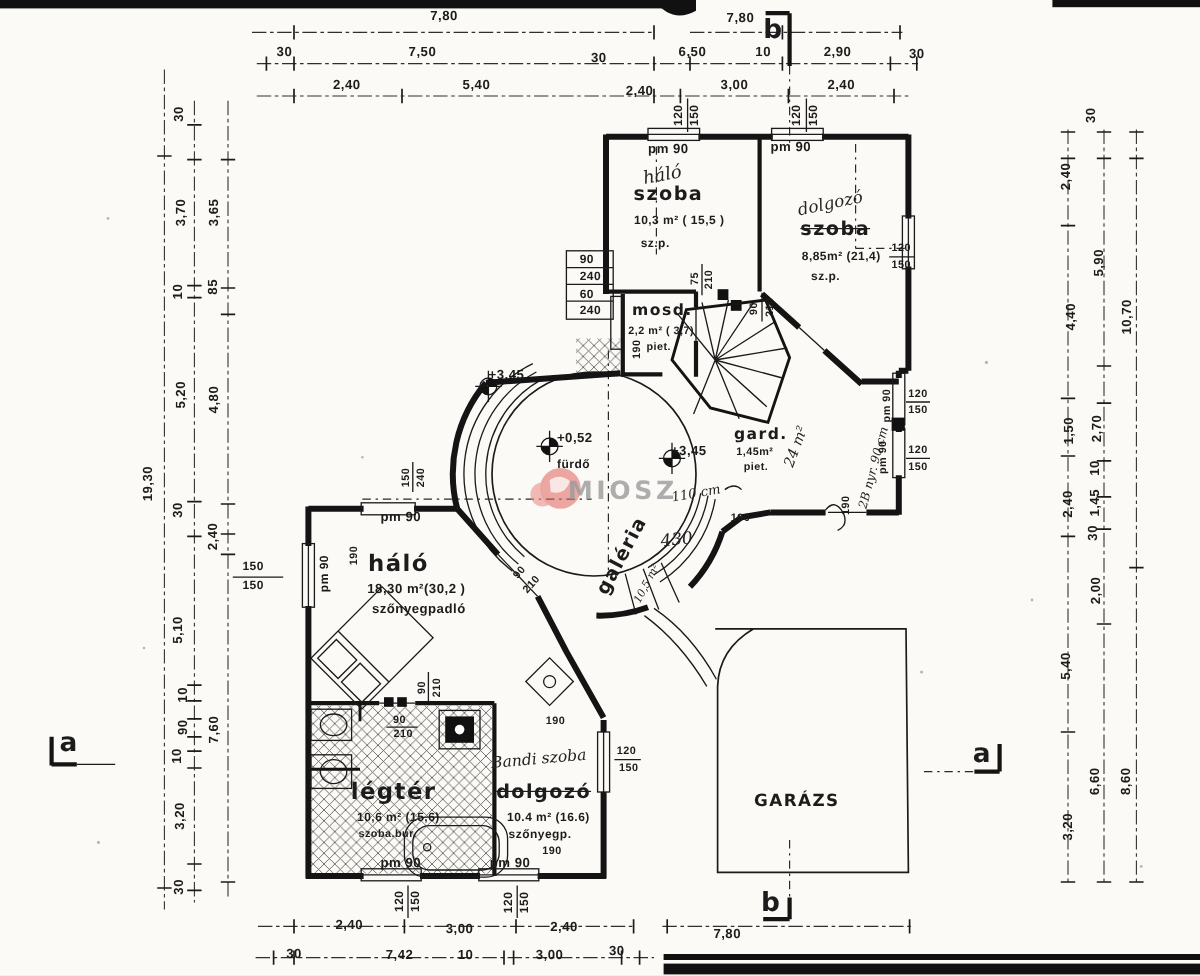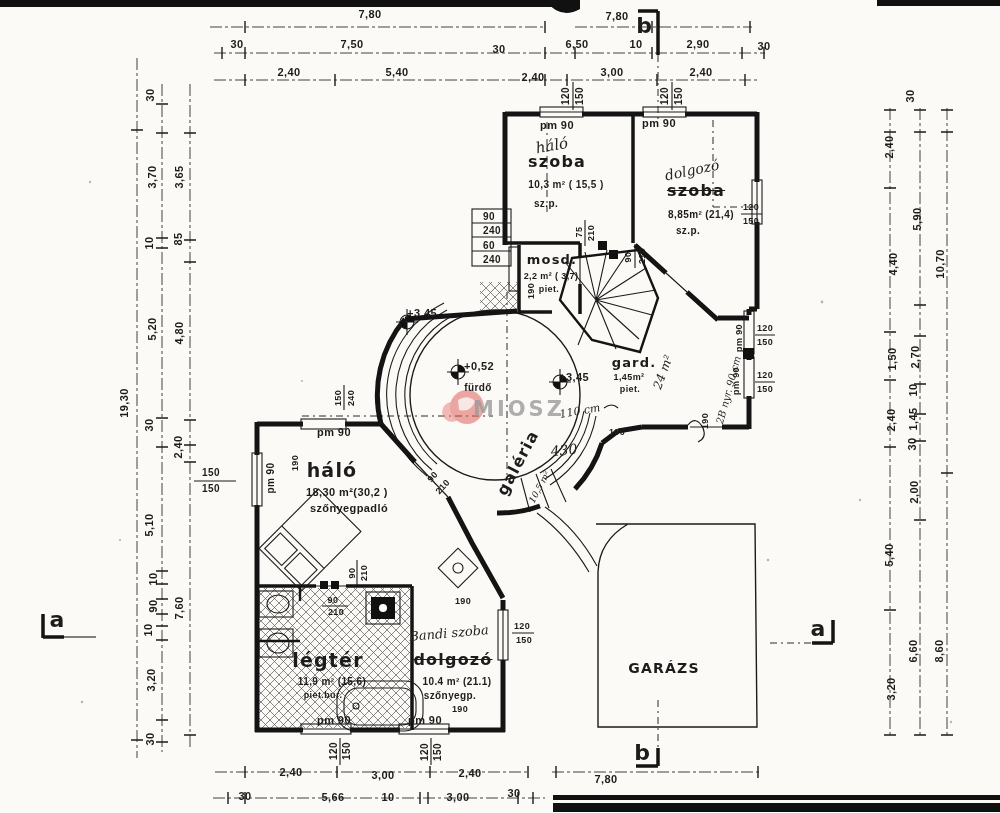--- a/index.html
+++ b/index.html
@@ -250,21 +250,21 @@
       <span class="lb d" style="left: 679px; top: 96px; font-size: 10px; transform: translate(-50%, -50%) rotate(-90deg);">150</span>
       <span class="lb d" style="left: 334px; top: 751px; font-size: 10px; transform: translate(-50%, -50%) rotate(-90deg);">120</span>
       <span class="lb d" style="left: 347px; top: 751px; font-size: 10px; transform: translate(-50%, -50%) rotate(-90deg);">150</span>
       <span class="lb d" style="left: 425px; top: 752px; font-size: 10px; transform: translate(-50%, -50%) rotate(-90deg);">120</span>
       <span class="lb d" style="left: 438px; top: 752px; font-size: 10px; transform: translate(-50%, -50%) rotate(-90deg);">150</span>
       <span class="lb d" style="left: 291px; top: 772px; transform: translate(-50%, -50%) rotate(0deg);">2,40</span>
       <span class="lb d" style="left: 383px; top: 775px; transform: translate(-50%, -50%) rotate(0deg);">3,00</span>
       <span class="lb d" style="left: 470px; top: 773px; transform: translate(-50%, -50%) rotate(0deg);">2,40</span>
       <span class="lb d" style="left: 606px; top: 779px; transform: translate(-50%, -50%) rotate(0deg);">7,80</span>
       <span class="lb d" style="left: 245px; top: 796px; transform: translate(-50%, -50%) rotate(0deg);">30</span>
-      <span class="lb d" style="left: 333px; top: 797px; transform: translate(-50%, -50%) rotate(0deg);">5,66</span>
+      <span class="lb d" style="left: 333px; top: 797px; transform: translate(-50%, -50%) rotate(0deg);">7,42</span>
       <span class="lb d" style="left: 388px; top: 797px; transform: translate(-50%, -50%) rotate(0deg);">10</span>
       <span class="lb d" style="left: 458px; top: 797px; transform: translate(-50%, -50%) rotate(0deg);">3,00</span>
       <span class="lb d" style="left: 514px; top: 793px; transform: translate(-50%, -50%) rotate(0deg);">30</span>
       <span class="lb sec" style="left: 642px; top: 753px; transform: translate(-50%, -50%) rotate(0deg);">b</span>
       <span class="lb d" style="left: 150px; top: 95px; transform: translate(-50%, -50%) rotate(-90deg);">30</span>
       <span class="lb d" style="left: 152px; top: 177px; transform: translate(-50%, -50%) rotate(-90deg);">3,70</span>
       <span class="lb d" style="left: 179px; top: 177px; transform: translate(-50%, -50%) rotate(-90deg);">3,65</span>
       <span class="lb d" style="left: 149px; top: 243px; transform: translate(-50%, -50%) rotate(-90deg);">10</span>
       <span class="lb d" style="left: 178px; top: 239px; transform: translate(-50%, -50%) rotate(-90deg);">85</span>
       <span class="lb d" style="left: 152px; top: 329px; transform: translate(-50%, -50%) rotate(-90deg);">5,20</span>
@@ -352,26 +352,26 @@
       <span class="lb b" style="left: 332px; top: 470px; font-size: 19px; transform: translate(-50%, -50%) rotate(0deg);">háló</span>
       <span class="lb d" style="left: 347px; top: 492px; font-size: 11px; transform: translate(-50%, -50%) rotate(0deg);">18,30 m²(30,2 )</span>
       <span class="lb d" style="left: 349px; top: 508px; font-size: 11px; transform: translate(-50%, -50%) rotate(0deg);">szőnyegpadló</span>
       <span class="lb d" style="left: 433px; top: 477px; font-size: 9px; transform: translate(-50%, -50%) rotate(-48deg);">90</span>
       <span class="lb d" style="left: 443px; top: 487px; font-size: 9px; transform: translate(-50%, -50%) rotate(-48deg);">210</span>
       <span class="lb d" style="left: 352px; top: 573px; font-size: 9px; transform: translate(-50%, -50%) rotate(-90deg);">90</span>
       <span class="lb d" style="left: 364px; top: 573px; font-size: 9px; transform: translate(-50%, -50%) rotate(-90deg);">210</span>
       <span class="lb d" style="left: 333px; top: 600px; font-size: 9px; transform: translate(-50%, -50%) rotate(0deg);">90</span>
       <span class="lb d" style="left: 336px; top: 612px; font-size: 9px; transform: translate(-50%, -50%) rotate(0deg);">210</span>
       <span class="lb b" style="left: 328px; top: 660px; font-size: 19px; transform: translate(-50%, -50%) rotate(0deg);">légtér</span>
-      <span class="lb d" style="left: 332px; top: 682px; font-size: 10px; transform: translate(-50%, -50%) rotate(0deg);">11,9 m² (15,6)</span>
-      <span class="lb d" style="left: 323px; top: 695px; font-size: 9px; transform: translate(-50%, -50%) rotate(0deg);">piet.bur.</span>
+      <span class="lb d" style="left: 332px; top: 682px; font-size: 10px; transform: translate(-50%, -50%) rotate(0deg);">10,6 m² (15,6)</span>
+      <span class="lb d" style="left: 323px; top: 695px; font-size: 9px; transform: translate(-50%, -50%) rotate(0deg);">szoba.bur.</span>
       <span class="lb d" style="left: 334px; top: 720px; font-size: 11px; transform: translate(-50%, -50%) rotate(0deg);">pm 90</span>
       <span class="lb h" style="left: 449px; top: 633px; font-size: 13px; transform: translate(-50%, -50%) rotate(-5deg);">Bandi szoba</span>
       <span class="lb bs" style="left: 453px; top: 660px; font-size: 16px; transform: translate(-50%, -50%) rotate(0deg);">dolgozó</span>
-      <span class="lb d" style="left: 457px; top: 682px; font-size: 10px; transform: translate(-50%, -50%) rotate(0deg);">10.4 m² (21.1)</span>
+      <span class="lb d" style="left: 457px; top: 682px; font-size: 10px; transform: translate(-50%, -50%) rotate(0deg);">10.4 m² (16.6)</span>
       <span class="lb d" style="left: 450px; top: 696px; font-size: 10px; transform: translate(-50%, -50%) rotate(0deg);">szőnyegp.</span>
       <span class="lb d" style="left: 460px; top: 709px; font-size: 9px; transform: translate(-50%, -50%) rotate(0deg);">190</span>
       <span class="lb d" style="left: 425px; top: 720px; font-size: 11px; transform: translate(-50%, -50%) rotate(0deg);">pm 90</span>
       <span class="lb d" style="left: 463px; top: 601px; font-size: 9px; transform: translate(-50%, -50%) rotate(0deg);">190</span>
       <span class="lb d" style="left: 522px; top: 626px; font-size: 9px; transform: translate(-50%, -50%) rotate(0deg);">120</span>
       <span class="lb d" style="left: 524px; top: 640px; font-size: 9px; transform: translate(-50%, -50%) rotate(0deg);">150</span>
       <span class="lb b" style="left: 664px; top: 668px; font-size: 14px; transform: translate(-50%, -50%) rotate(0deg);">GARÁZS</span>
       <span class="lb w" style="left: 519px; top: 409px; transform: translate(-50%, -50%) rotate(0deg);">MIOSZ</span>
     </div>
 

